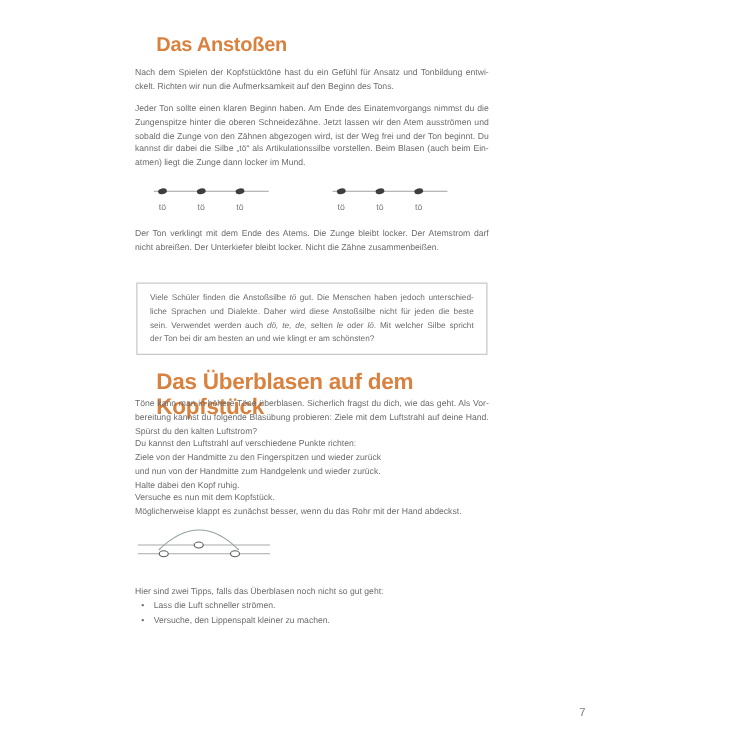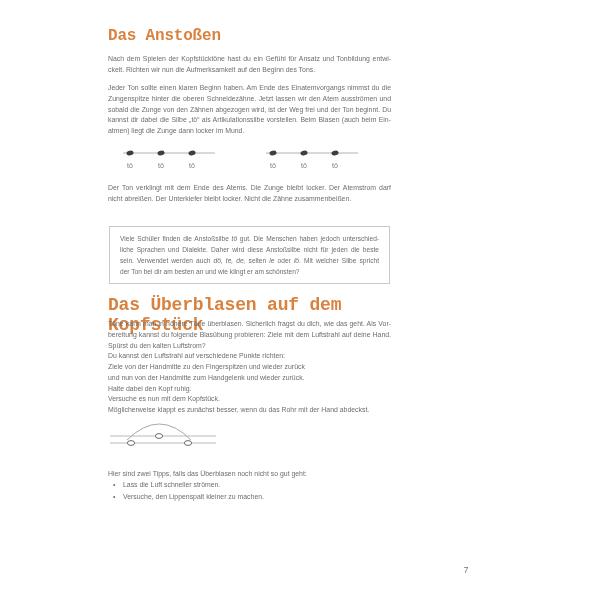--- a/index.html
+++ b/index.html
@@ -4,23 +4,23 @@
 <style>
   html,body { margin:0; padding:0; background:#fff; }
   .page {
     position:relative; width:600px; height:600px; background:#ffffff;
     font-family:"Liberation Sans", sans-serif;
     color:var(--body-text, #6d6d6d);
     overflow:hidden;
   }
   .col { position:absolute; left:108px; width:283px; }
   .heading {
-    position:absolute; left:0; width:283px;
+    position:absolute; left:17px; width:283px;
     color:var(--accent, #d9823f);
-    font-weight:bold; line-height:1.1; letter-spacing:-0.2px;font-family:Liberation Mono, monospace;
+    font-weight:bold; line-height:1.1; letter-spacing:-0.2px;
   }
   .h1 { top:28px;  font-size:16px; }
   .h2 { top:296px; font-size:18px; }
   .para { position:absolute; left:0; width:283px; font-size:6.9px; }
   .ln { height:10.8px; line-height:10.8px; white-space:nowrap; }
   .ln.j { white-space:normal; text-align:justify; text-align-last:justify; }
   .it { font-style:italic; }
   .p1 { top:54px; }
   .p2 { top:83px; }
   .p3 { top:183px; }

